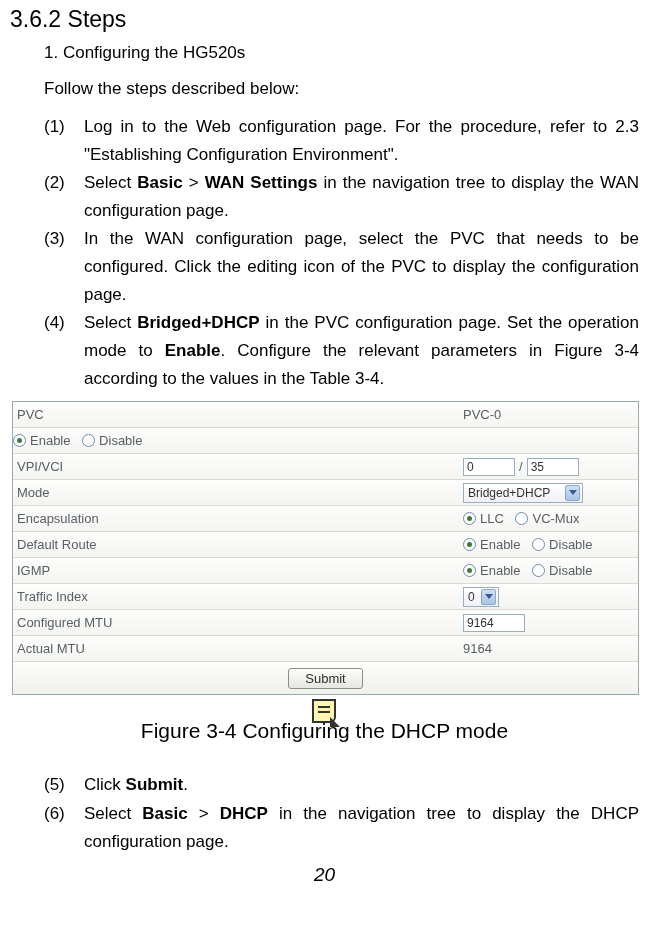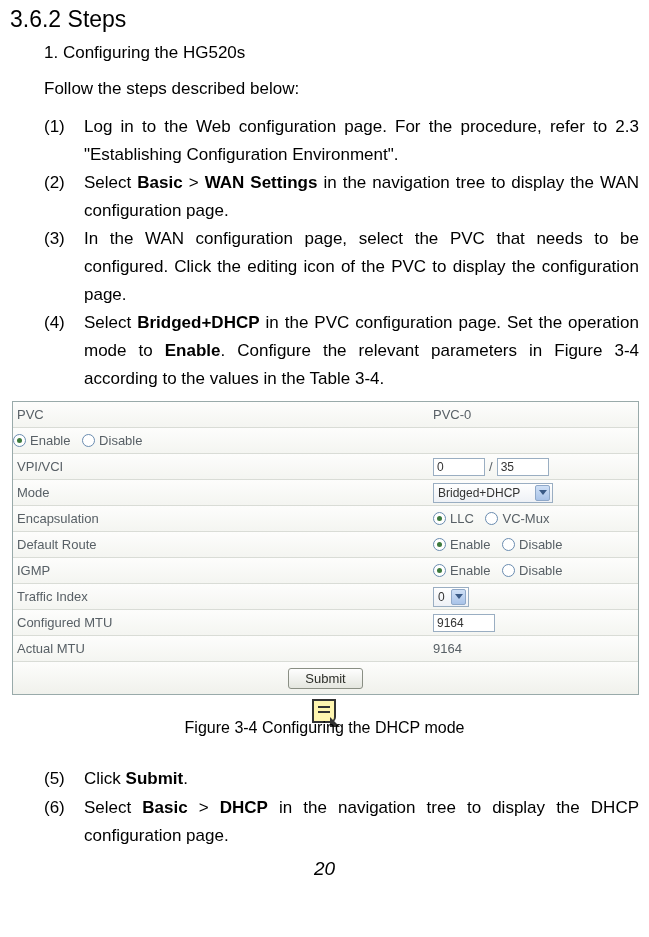--- a/index.html
+++ b/index.html
@@ -52,20 +52,21 @@
     margin: 4px 0 0 2px;
     font-family: Verdana, Arial, sans-serif;
     font-size: 13px;
   }
   .cfg-row {
     display: flex;
     align-items: center;
     background: linear-gradient(#fdfdfc,#f4f5f1);
     border-bottom: 1px solid #d9dcd6;
     height: 26px;
+    gap: 30px;
   }
   .cfg-label {
     width: 420px;
     padding-left: 4px;
     color: #586066;
   }
   .cfg-field {
     flex: 1;
     display: flex;
     align-items: center;
@@ -172,21 +173,21 @@
   .note-icon .fold {
     position: absolute;
     right: -2px; bottom: -2px;
     width: 0; height: 0;
     border-left: 10px solid #333;
     border-top: 10px solid transparent;
   }
 
   .fig-caption {
     text-align: center;
-    font-size: 16px;
+    font-size: 21px;
     margin: 0 0 18px 0;
     position: relative;
     top: -10px;
   }
 
   .page-num {
     text-align: center;
     font-size: 19px;
     margin-top: 2px;
     font-style: italic;

